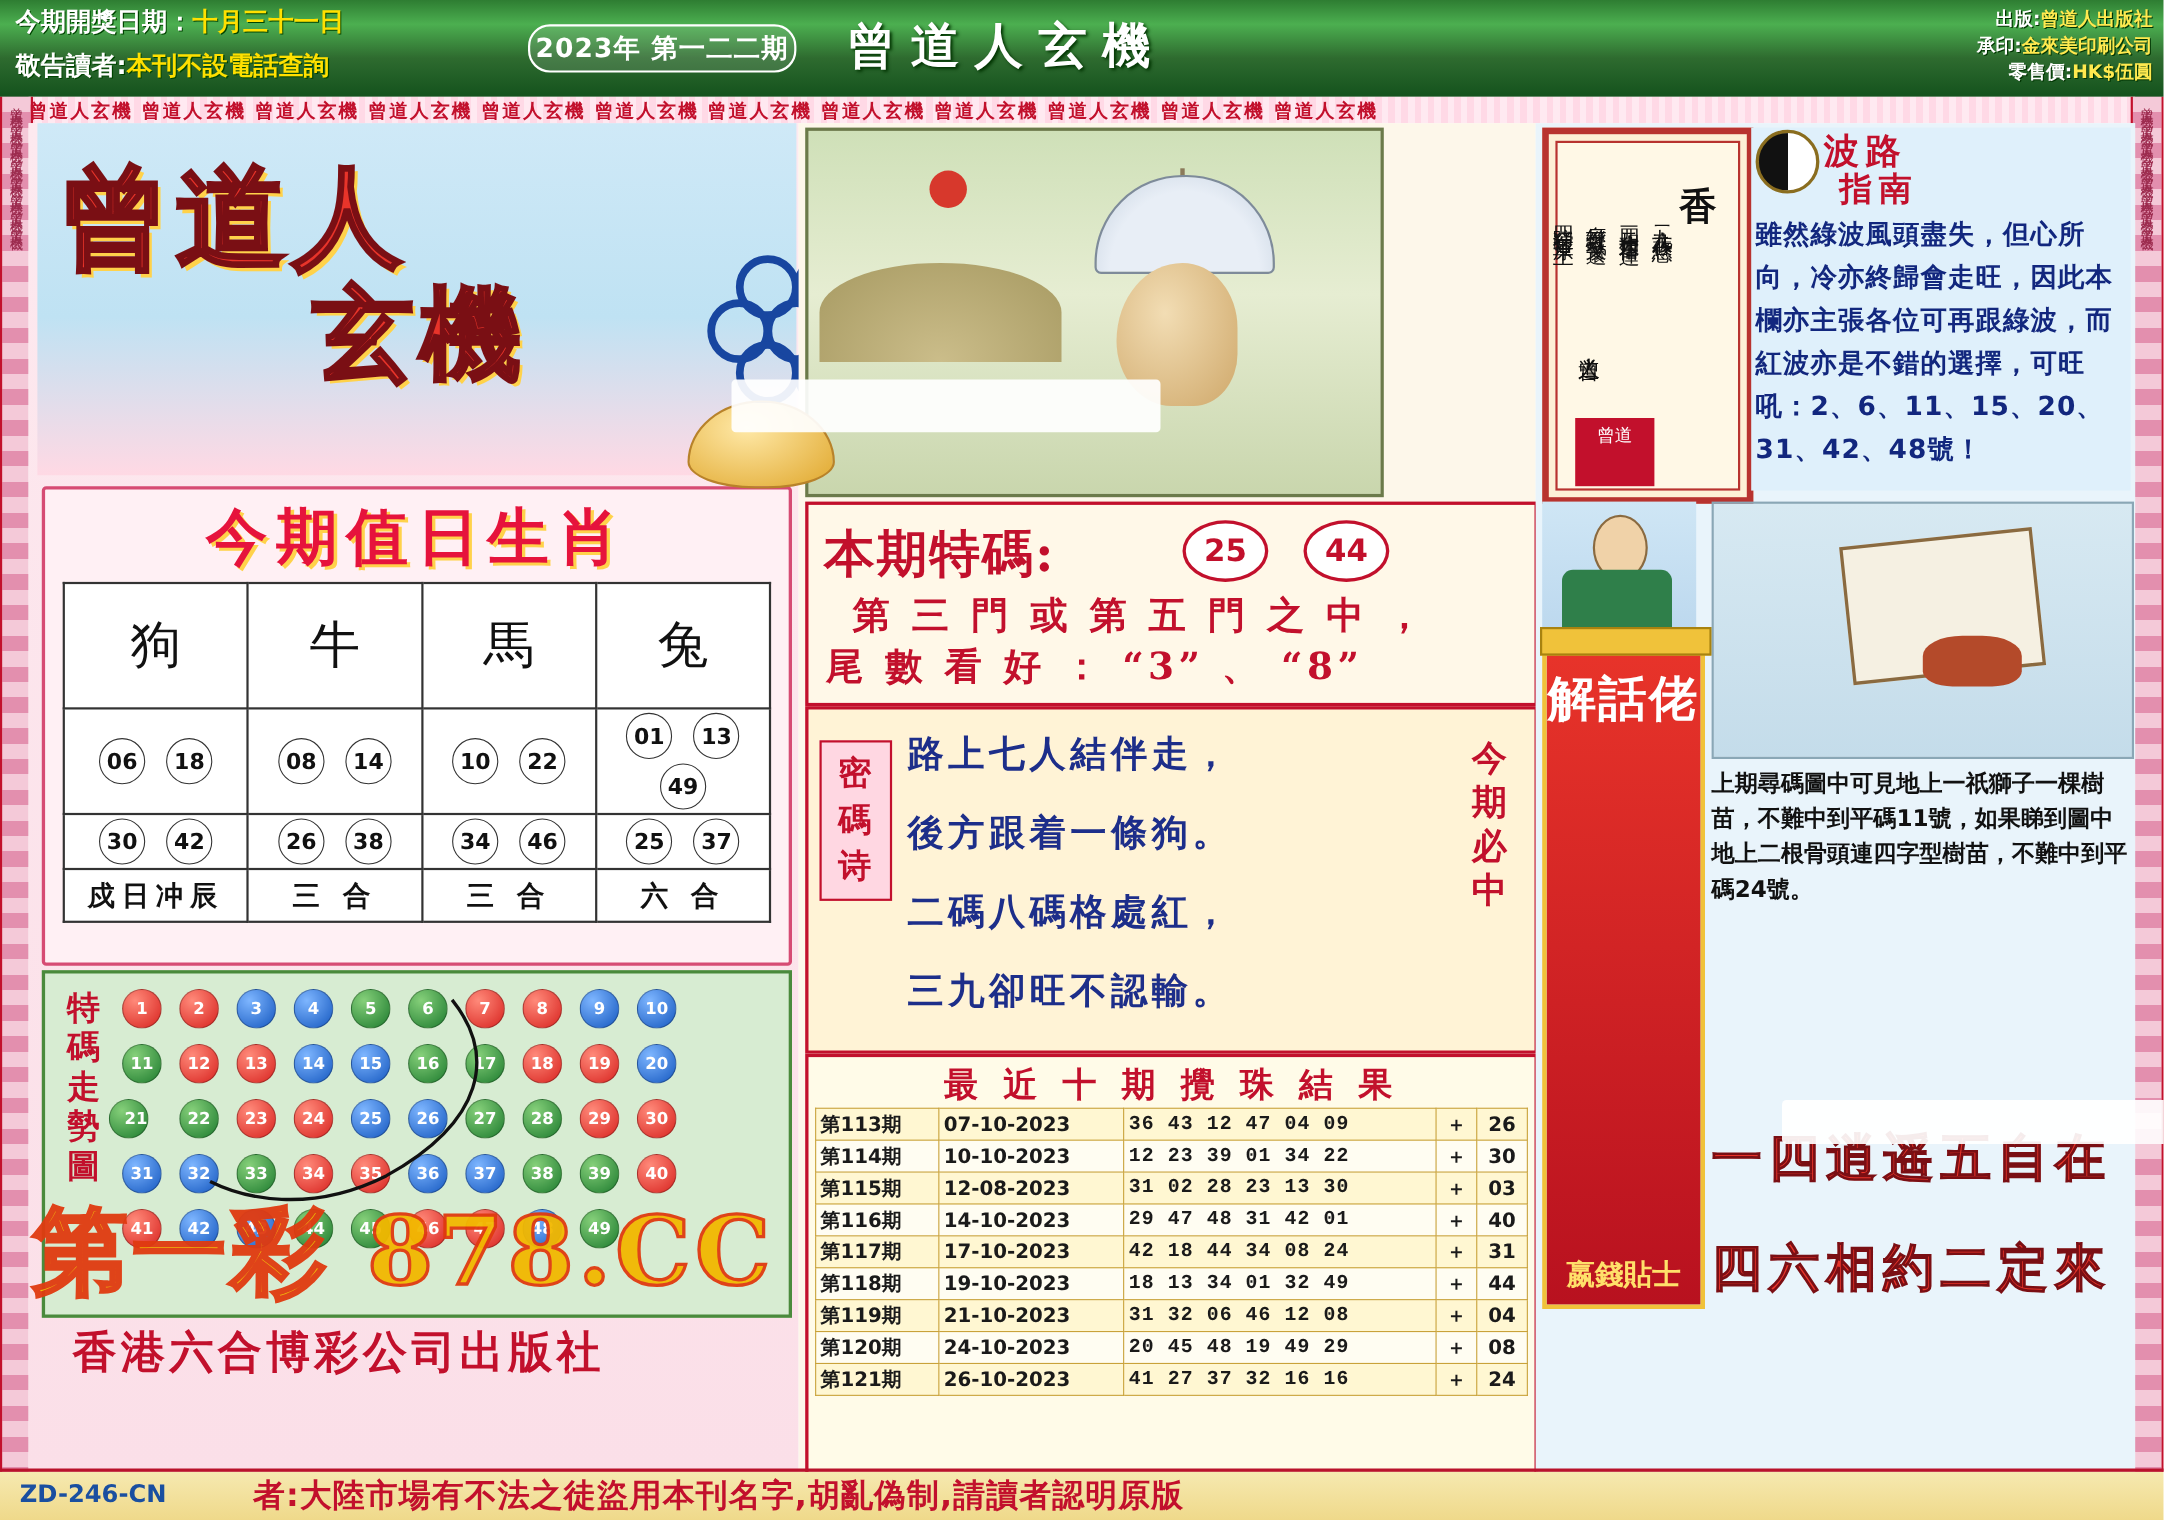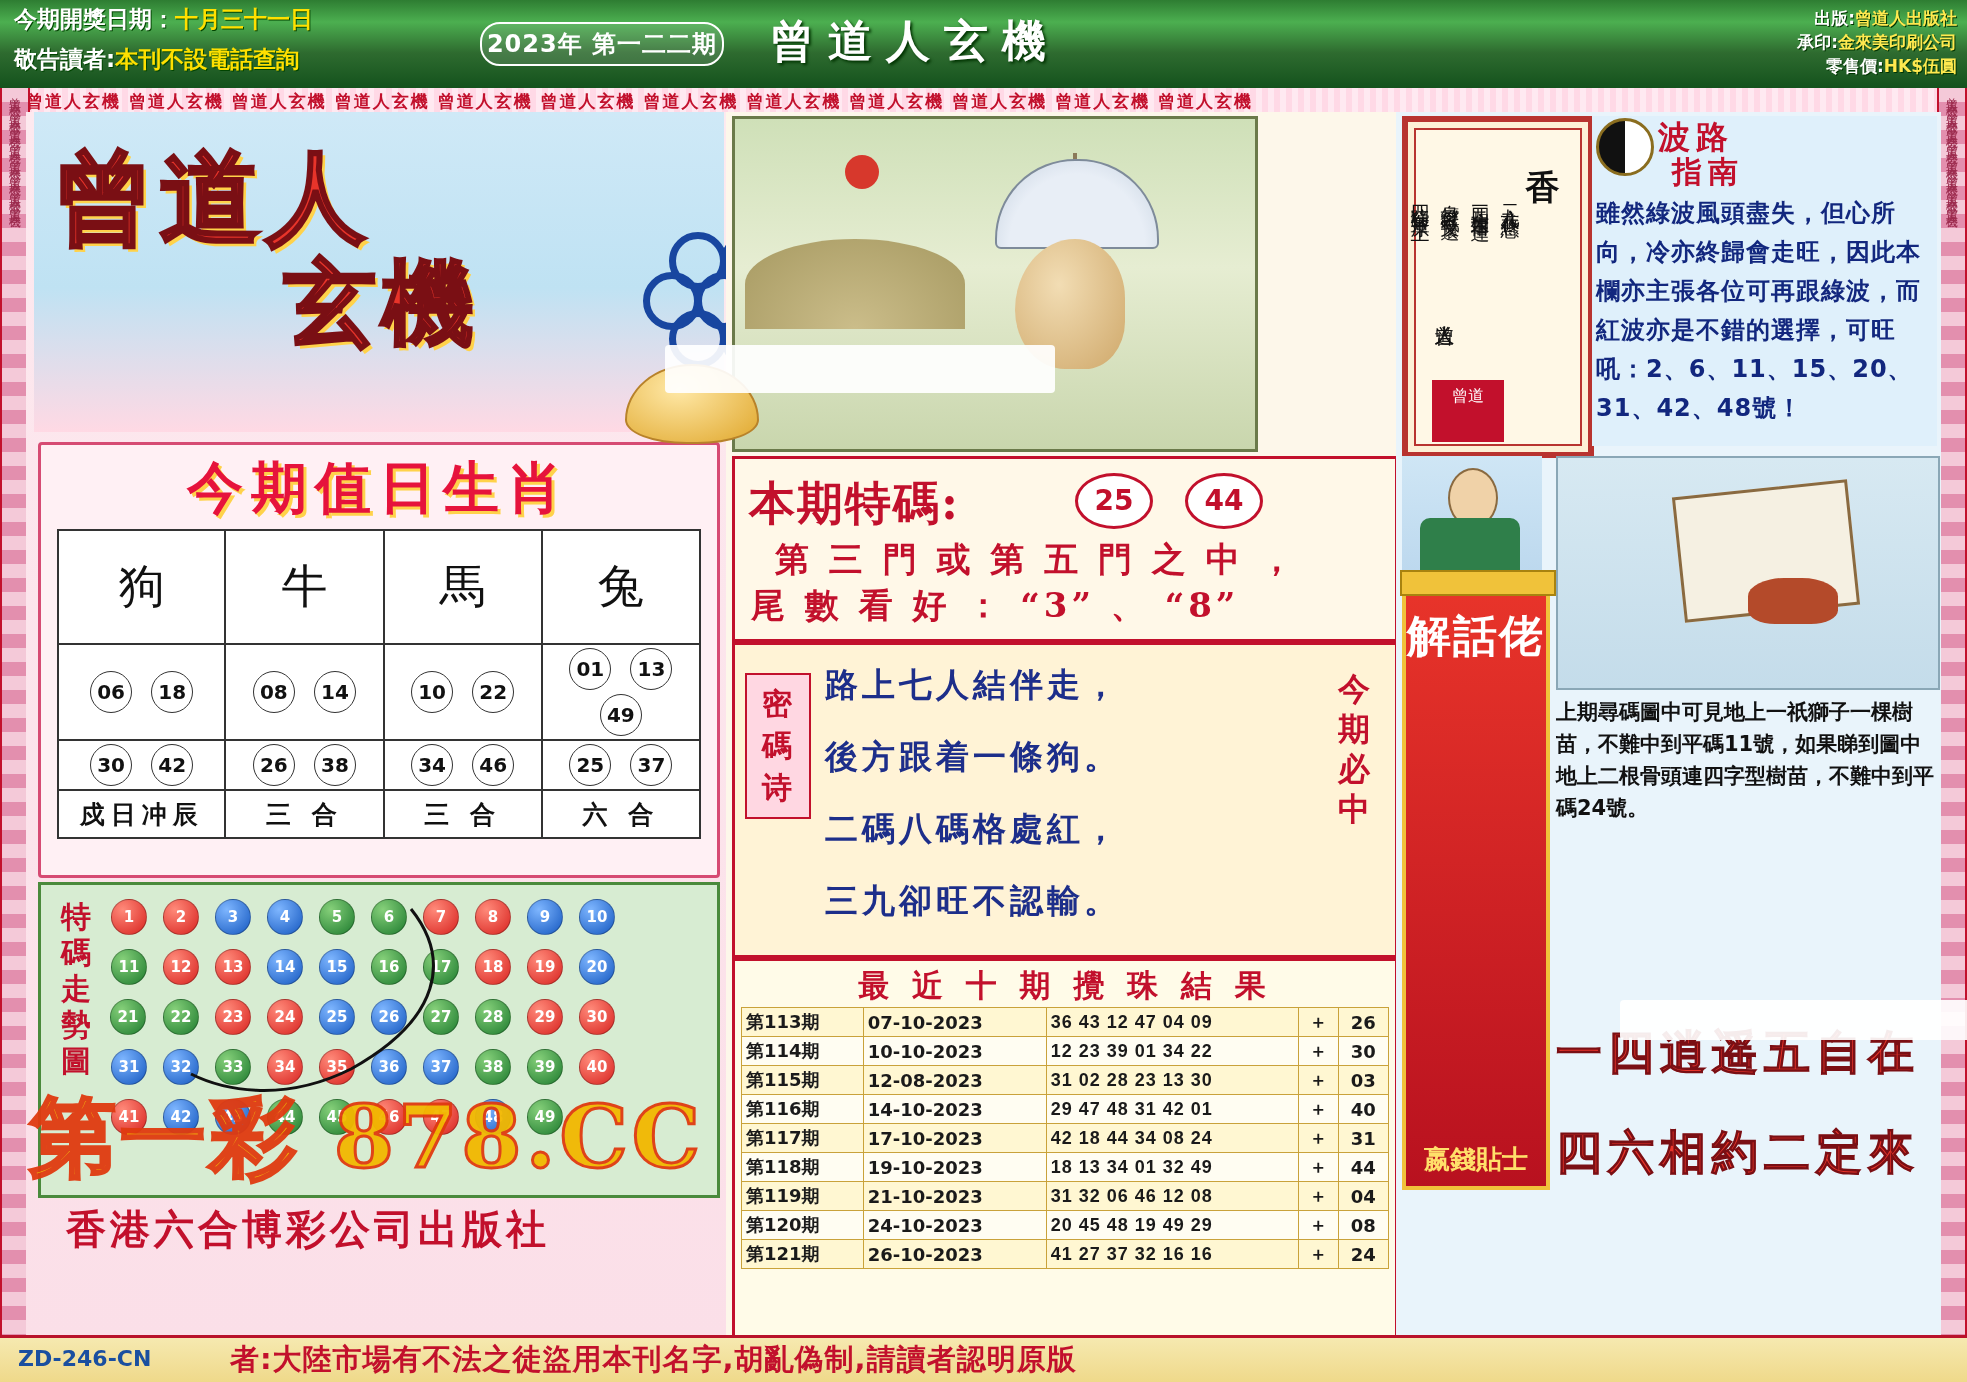--- a/index.html
+++ b/index.html
@@ -202,21 +202,21 @@
   .resultbox{position:absolute;left:6px;top:846px;width:660px;height:380px;background:#fffbe8;border:3px solid #c2102c;}
   .result-title{
     position:absolute;left:0;top:4px;width:660px;text-align:center;font-size:31px;font-weight:bold;
     color:#c2102c;letter-spacing:6px;font-family:"DejaVu Serif","Liberation Serif",serif;
   }
   table.rt{position:absolute;left:6px;top:46px;width:648px;border-collapse:collapse;font-size:18px;}
   table.rt td{border:1px solid #c9a23a;padding:2px 4px;color:#1a1a1a;font-weight:bold;white-space:nowrap;}
   table.rt tr:nth-child(odd){background:#fff7d2;}
   table.rt tr:nth-child(even){background:#fffdf2;}
   td.lbl{color:#13318f;}
-  td.nums{font-family:Liberation Sans, sans-serif;letter-spacing:1px;}
+  td.nums{font-family:Liberation Mono, monospace;letter-spacing:1px;}
   td.plus{color:#c2102c;text-align:center;}
   td.sp{color:#c2102c;text-align:center;}
 
   
   .rightcol{position:absolute;left:1370px;top:0;width:545px;height:1226px;background:#e9f4fb;}
   .charmbox{position:absolute;left:6px;top:4px;width:180px;height:330px;
     background:#fdf0d6;border:6px solid #b8332f;}
   .charm-inner{position:absolute;inset:6px;border:2px solid #b8332f;background:#fff8e6;}
   .charm-title{position:absolute;right:14px;top:12px;font-size:34px;font-weight:bold;color:#111;
     writing-mode:vertical-rl;letter-spacing:2px;}
@@ -394,21 +394,21 @@
             <div class="ball green" style="left: 70px; top: 64px;">11</div>
             <div class="ball red" style="left: 122px; top: 64px;">12</div>
             <div class="ball red" style="left: 174px; top: 64px;">13</div>
             <div class="ball blue" style="left: 226px; top: 64px;">14</div>
             <div class="ball blue" style="left: 278px; top: 64px;">15</div>
             <div class="ball green" style="left: 330px; top: 64px;">16</div>
             <div class="ball green" style="left: 382px; top: 64px;">17</div>
             <div class="ball red" style="left: 434px; top: 64px;">18</div>
             <div class="ball red" style="left: 486px; top: 64px;">19</div>
             <div class="ball blue" style="left: 538px; top: 64px;">20</div>
-            <div class="ball green" style="left: 69px; top: 114px;">21</div>
+            <div class="ball green" style="left: 58px; top: 114px; text-align: right;">21</div>
             <div class="ball green" style="left: 122px; top: 114px;">22</div>
             <div class="ball red" style="left: 174px; top: 114px;">23</div>
             <div class="ball red" style="left: 226px; top: 114px;">24</div>
             <div class="ball blue" style="left: 278px; top: 114px;">25</div>
             <div class="ball blue" style="left: 330px; top: 114px;">26</div>
             <div class="ball green" style="left: 382px; top: 114px;">27</div>
             <div class="ball green" style="left: 434px; top: 114px;">28</div>
             <div class="ball red" style="left: 486px; top: 114px;">29</div>
             <div class="ball red" style="left: 538px; top: 114px;">30</div>
             <div class="ball blue" style="left: 70px; top: 164px;">31</div>

